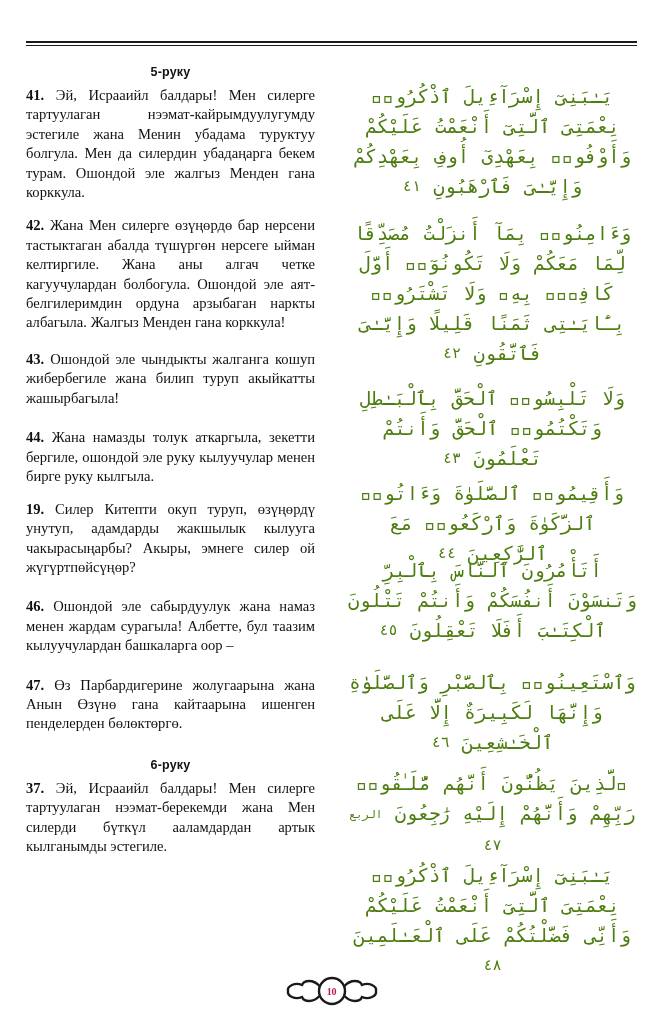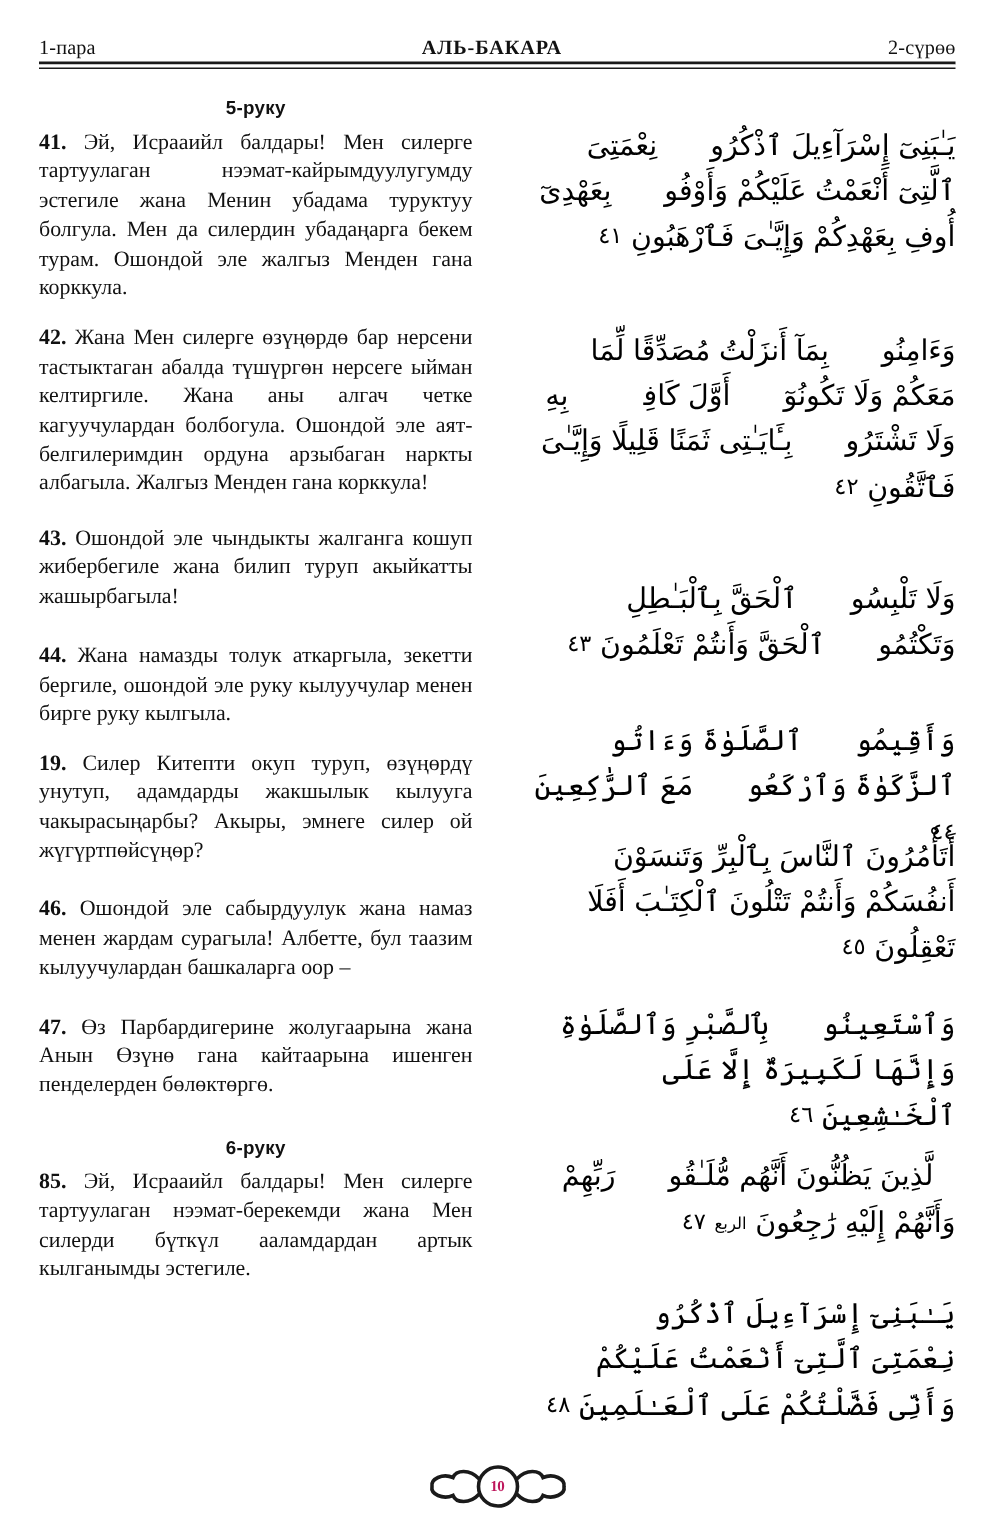--- a/index.html
+++ b/index.html
@@ -105,25 +105,25 @@
   .v42 { margin-bottom: 17px; }
   .v43 { margin-bottom: 20px; }
   .v44 { }
   .v45 { margin-bottom: 20px; }
   .v46 { margin-bottom: 20px; }
   .v47 { margin-bottom: 24px; }
 
   
   .ayah {
     direction: rtl;
-    text-align: right;
-    font-family: Liberation Serif, serif;
+    text-align: center;
+    font-family: Liberation Mono, monospace;
     font-size: 19px;
     line-height: 30px;
-    color: #000000;
+    color: #4d7c0f;
     margin: 0 0 8px 0;
     unicode-bidi: isolate;
     word-spacing: 1px;
   }
   .ayah-end {
     font-size: 15px;
     vertical-align: 2px;
   }
 
   
@@ -163,25 +163,20 @@
     font-family: "Liberation Serif", "DejaVu Serif", serif;
     color: #be185d;
     letter-spacing: -.3px;
   }
 </style>
 </head>
 <body>
 
 <div class="page">
 
-  <div class="header">
-    <span class="hdr-left">1-пара</span>
-    <span class="hdr-mid">АЛЬ-БАКАРА</span>
-    <span class="hdr-right">2-сүрөө</span>
-  </div>
 
   <div class="rule-wrap">
     <div class="rule-thick"></div>
     <div class="rule-gap"></div>
     <div class="rule-thin"></div>
   </div>
 
   <div class="body-cols">
 
     <div class="col col-left">
@@ -219,21 +214,21 @@
       </p>
 
       <p class="verse v47">
         <span class="num">47.</span>
         <span>Өз Парбардигерине жолугаарына жана Анын Өзүнө гана кайтаарына ишенген пенделерден бөлөктөргө.</span>
       </p>
 
       <div class="ruku ruku-2">6-руку</div>
 
       <p class="verse">
-        <span class="num">85.</span>
+        <span class="num">37.</span>
         <span>Эй, Исрааийл балдары! Мен силерге тартуулаган нээмат-берекемди жана Мен силерди бүткүл ааламдардан артык кылганымды эстегиле.</span>
       </p>
 
     </div>
 
     <div class="col col-right">
 
       <div class="ayah-box" style="top:18px;">
         <p class="ayah"><span>يَـٰبَنِىٓ إِسْرَآءِيلَ ٱذْكُرُوا۟ نِعْمَتِىَ ٱلَّتِىٓ أَنْعَمْتُ عَلَيْكُمْ وَأَوْفُوا۟ بِعَهْدِىٓ أُوفِ بِعَهْدِكُمْ وَإِيَّـٰىَ فَٱرْهَبُونِ</span> <span class="ayah-end">٤١</span></p>
       </div>

